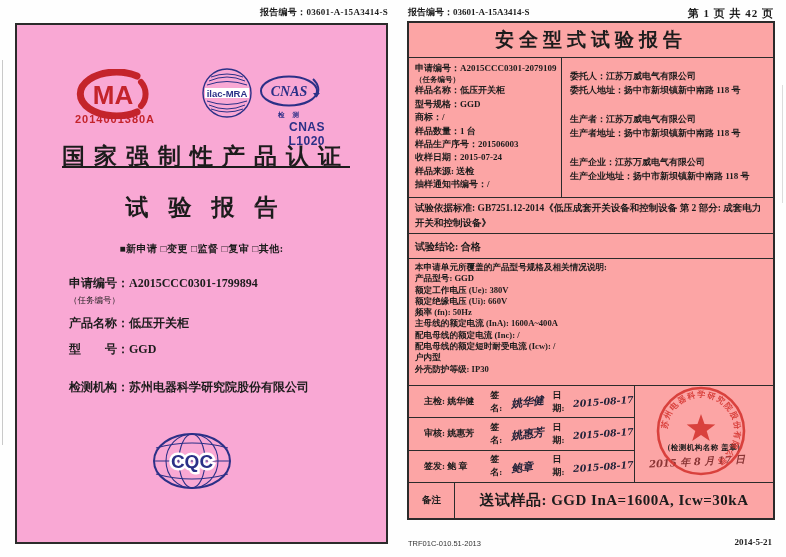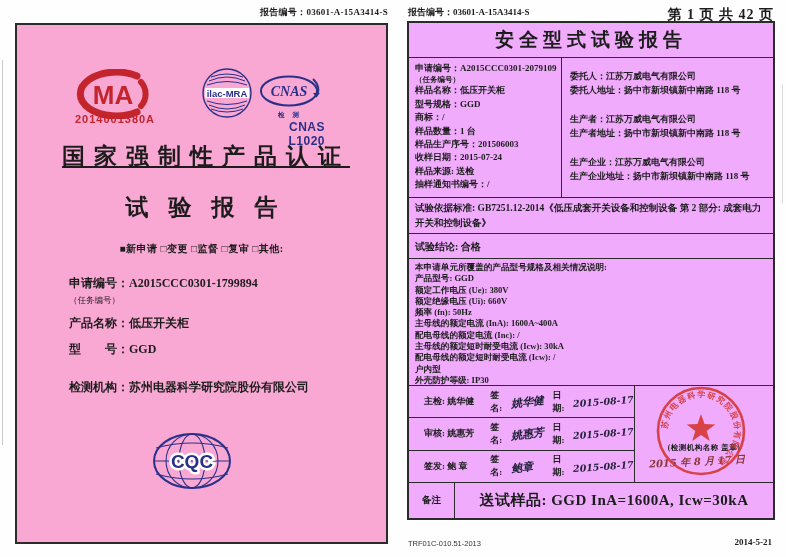--- a/index.html
+++ b/index.html
@@ -38,23 +38,23 @@
   .lp-checks { position:absolute; top:217px; width:100%; text-align:center;
                font-size:10px; font-weight:bold; letter-spacing:.5px; }
   .lp-fields { position:absolute; left:52px; top:250px; font-size:12px; font-weight:bold; }
   .lp-field  { margin-bottom:9px; }
   .lp-note   { font-size:8.5px; margin:-6px 0 8px 0; font-weight:normal; }
   .lp-field.gap { margin-top:21px; }
   .lp-cqc { position:absolute; left:133px; top:406px; }
 
   
   .rp-header-left  { position:absolute; left:408px; top:6px; font-size:9px; font-weight:bold; }
-  .rp-header-right { position:absolute; right:12px; top:6px; font-size:14px; font-weight:bold; letter-spacing:1px; }
+  .rp-header-right { position:absolute; right:12px; top:6px; font-size:11px; font-weight:bold; letter-spacing:1px; }
   .rp-table { position:absolute; left:407px; top:21px; width:368px; height:499px;
-              border:2px solid #2b2b2b; background:#f0abfc; display:flex; flex-direction:column; }
+              border:2px solid #2b2b2b; background:#fca5a5; display:flex; flex-direction:column; }
   .rt-row { border-bottom:1.5px solid #2b2b2b; }
   .rt-title { height:35px; display:flex; align-items:center; justify-content:center;
               font-size:19px; font-weight:bold; letter-spacing:5px; }
   .rt-info { height:140px; display:flex; }
   .rt-info-left { width:153px; border-right:1.5px solid #2b2b2b; padding:4px 2px 0 6px;
                   font-size:9px; line-height:13.4px; font-weight:bold; }
   .rt-info-left .line:nth-child(2) { font-size:7.5px; line-height:9px; }
   .rt-info-right { flex:1; padding:12px 2px 0 8px; font-size:9px; line-height:13.6px; font-weight:bold; }
   .rt-info-right .line:empty { height:16px; }
   .rt-standard { height:36px; padding:3px 8px 0 6px; font-size:9.5px; line-height:15px; font-weight:bold; }
@@ -185,21 +185,20 @@
   <div class="rt-row rt-conclusion">试验结论: 合格</div>
 
   <div class="rt-row rt-specs">
     <div class="line">本申请单元所覆盖的产品型号规格及相关情况说明:</div>
     <div class="line">产品型号: GGD</div>
     <div class="line">额定工作电压 (Ue): 380V</div>
     <div class="line">额定绝缘电压 (Ui): 660V</div>
     <div class="line">频率 (fn): 50Hz</div>
     <div class="line">主母线的额定电流 (InA): 1600A~400A</div>
     <div class="line">配电母线的额定电流 (Inc): /</div>
-    <div class="line">主母线的额定短时耐受电流 (Icw): 30kA</div>
     <div class="line">配电母线的额定短时耐受电流 (Icw): /</div>
     <div class="line">户内型</div>
     <div class="line">外壳防护等级: IP30</div>
   </div>
 
   <div class="rt-row rt-sign">
     <div class="rt-sign-left">
       <div class="sig-row">
         <span class="sig-role">主检: 姚华健</span>
         <span class="sig-lbl">签名:</span>

